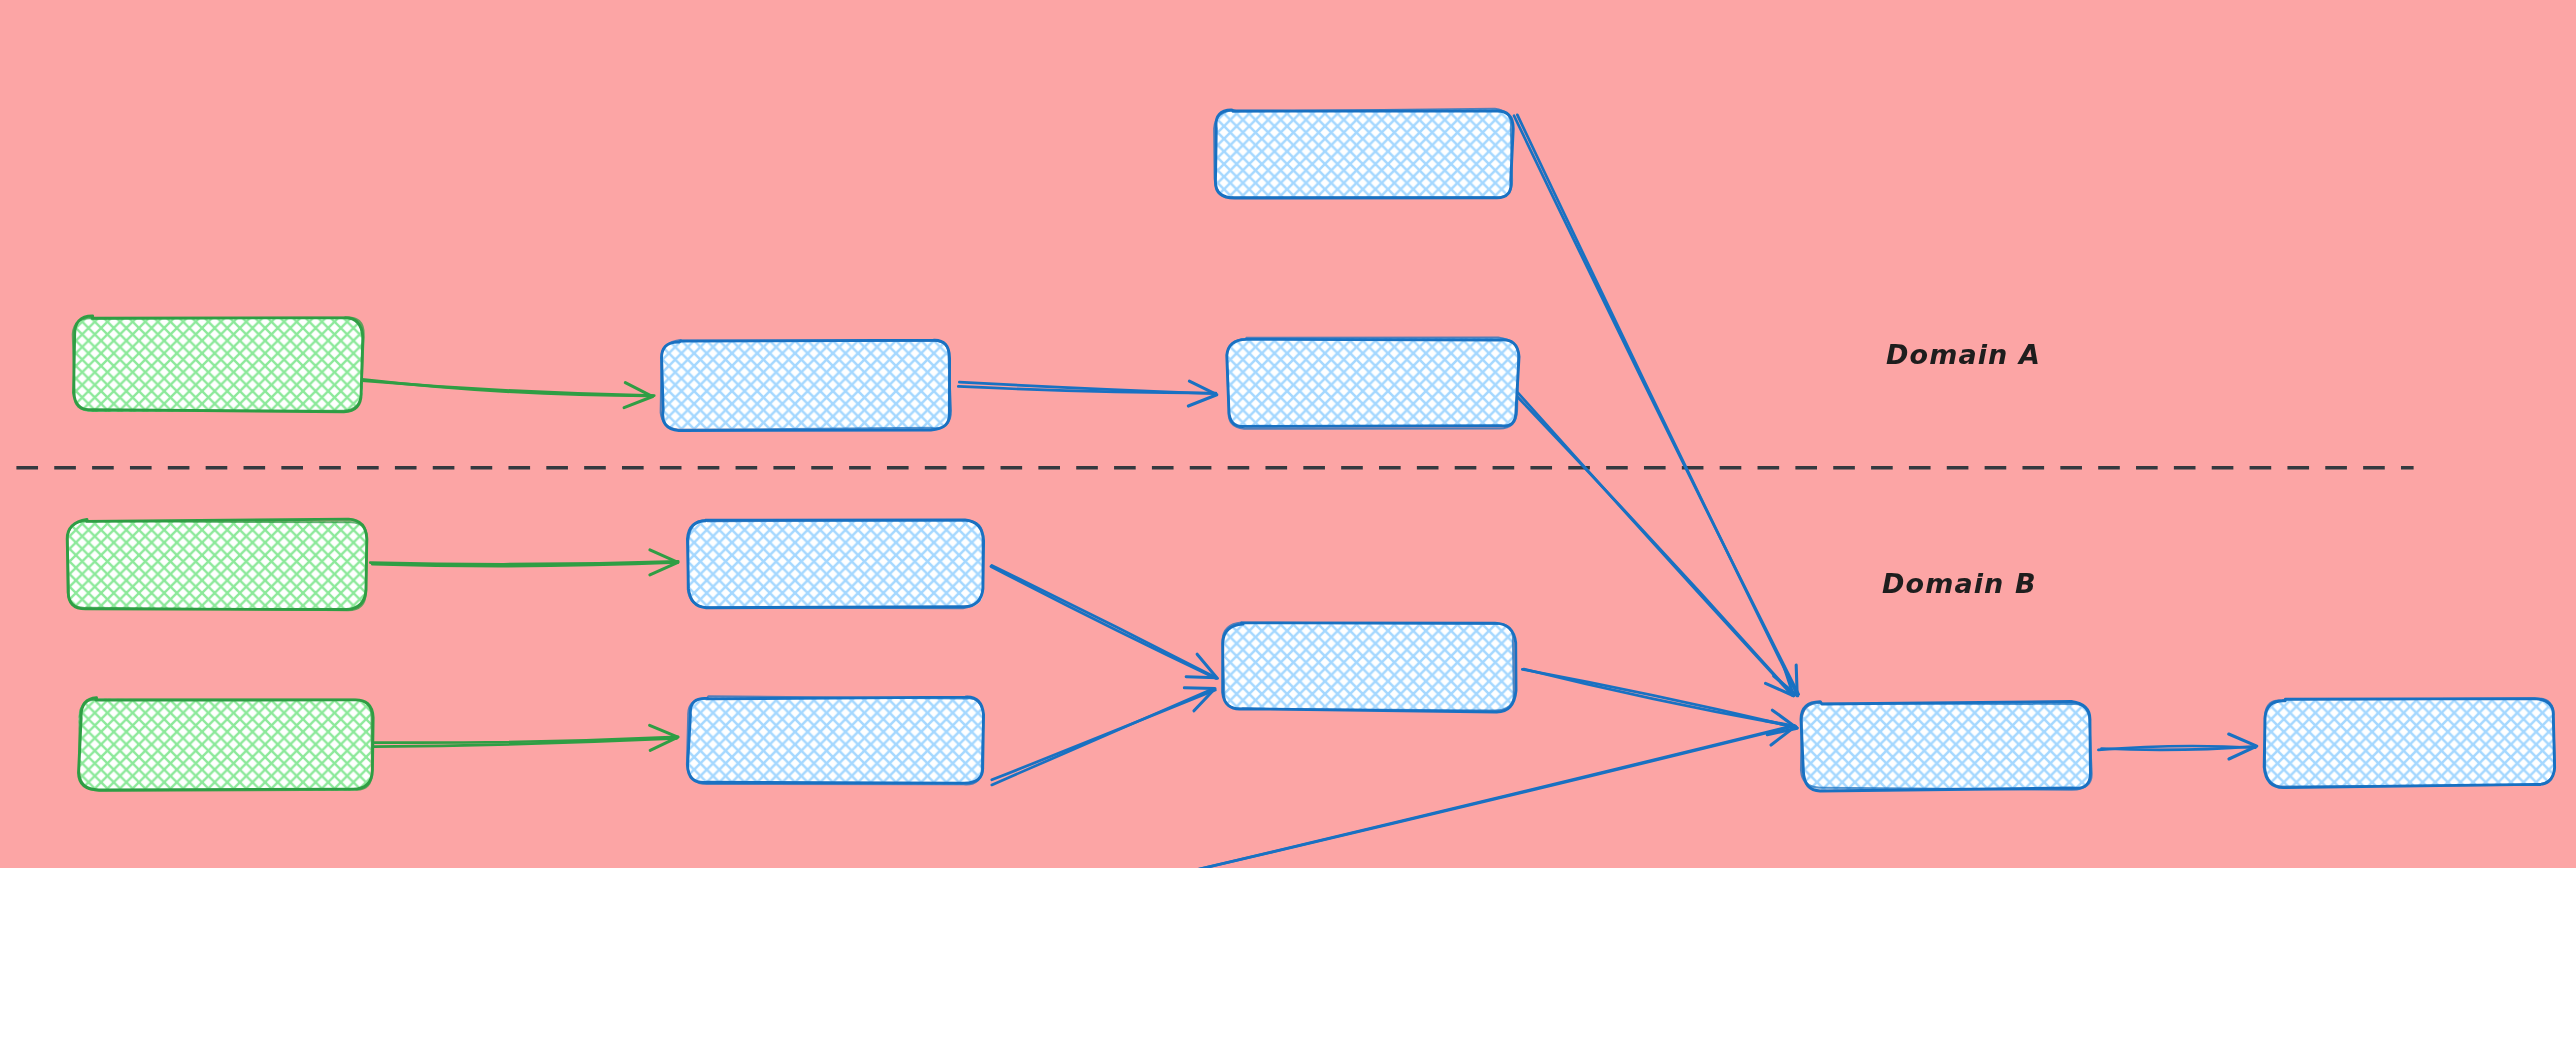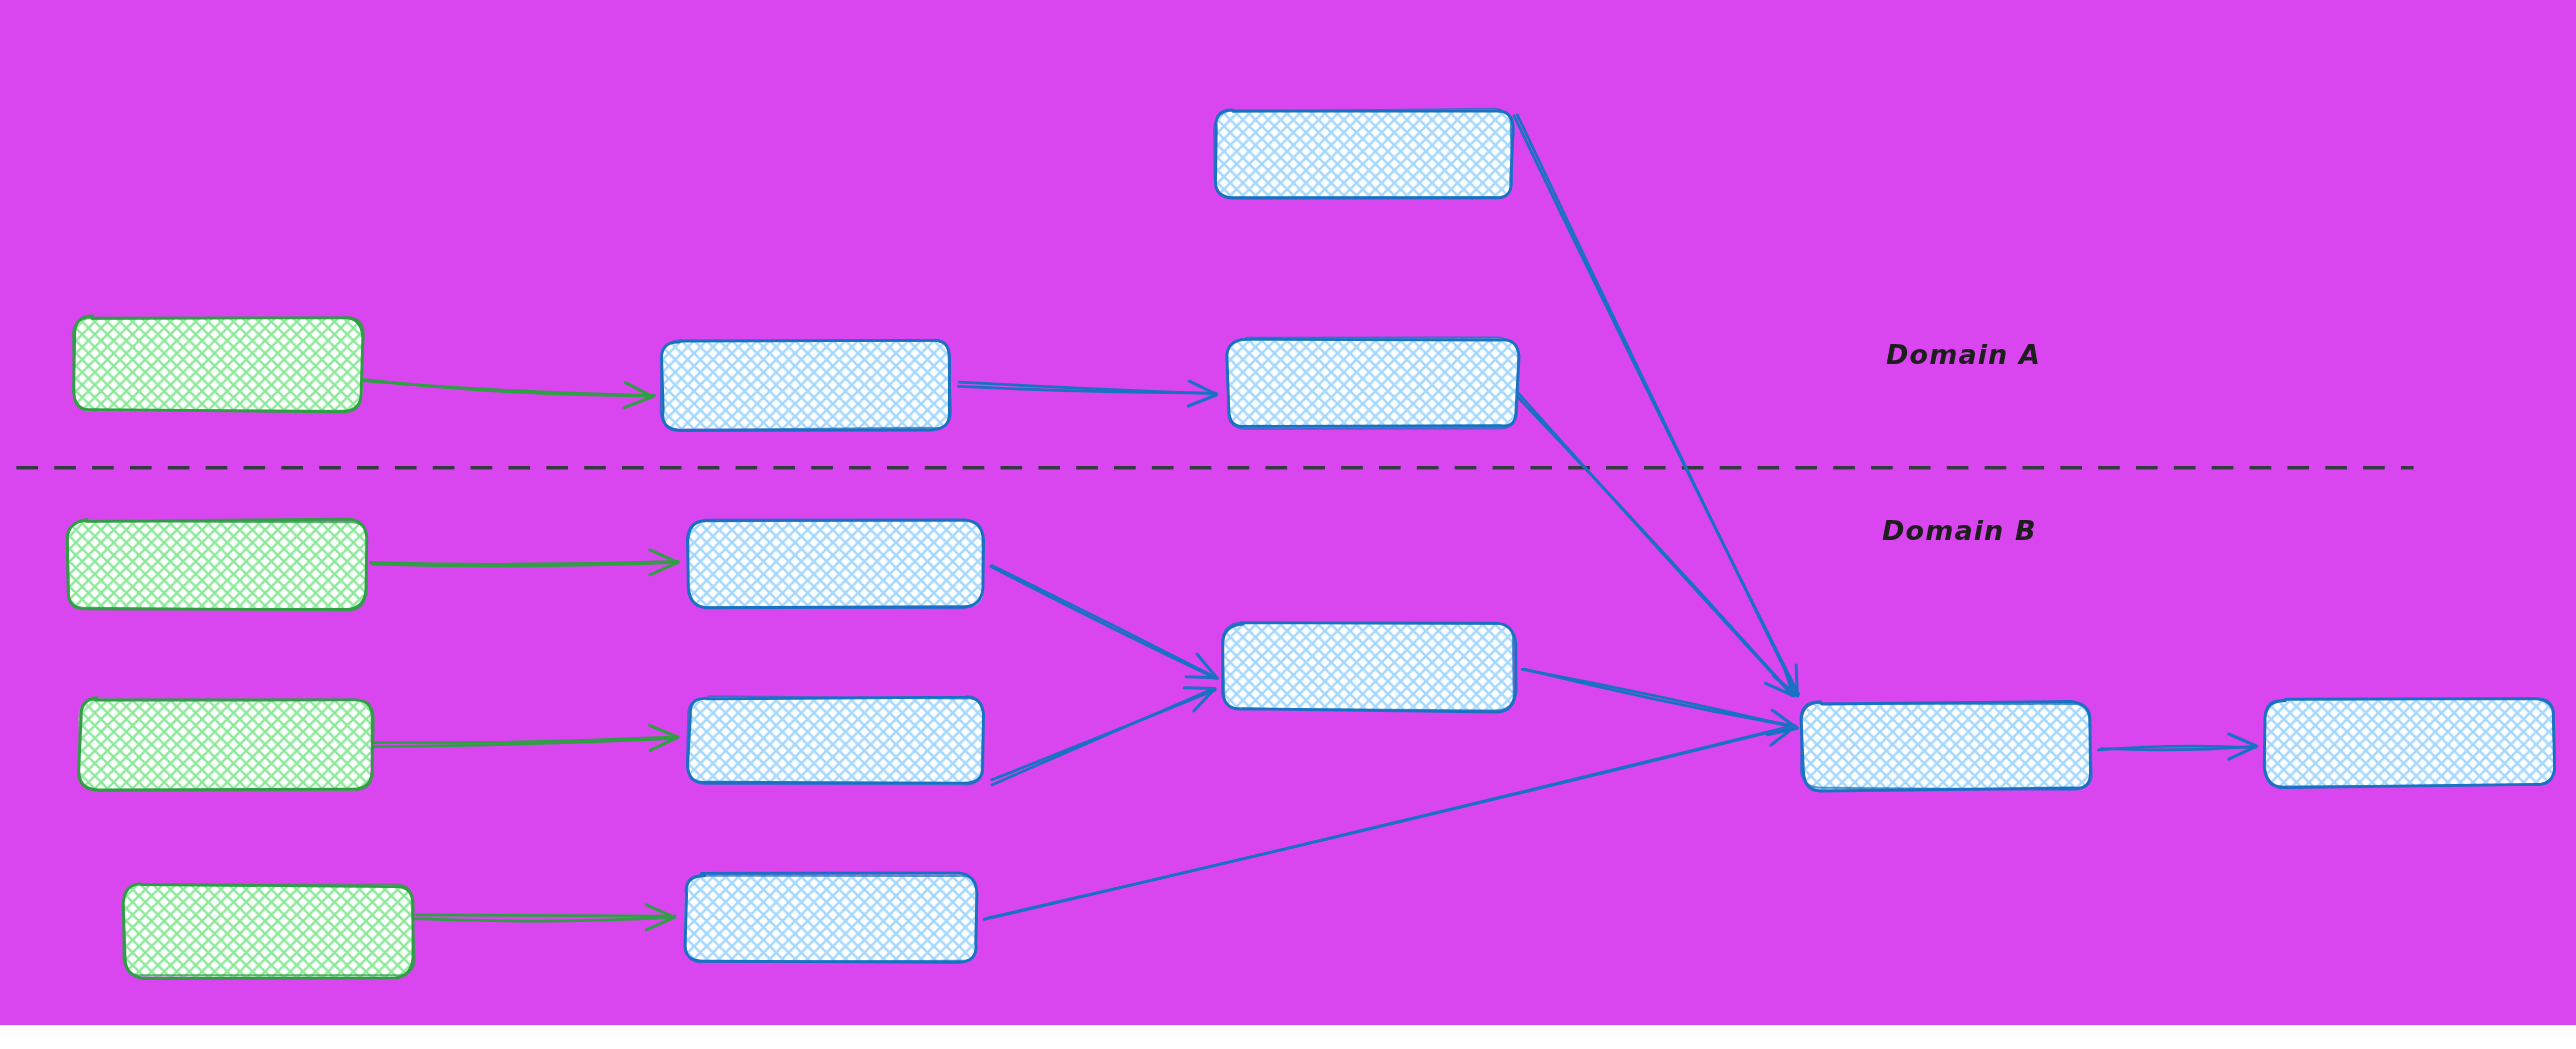--- a/index.html
+++ b/index.html
@@ -7,22 +7,22 @@
     margin: 0;
     padding: 0;
     background: #ffffff;
   }
   body {
     font-family: "DejaVu Sans", sans-serif;
   }
   #canvas {
     position: relative;
     width: 2576px;
-    height: 1025px;
-    background: #d946ef;
+    height: 868px;
+    background: #fca5a5;
     overflow: hidden;
   }
   #diagram-svg {
     position: absolute;
     left: 0;
     top: 0;
     width: 2576px;
     height: 1049px;
   }
   .domain-label {
@@ -497,16 +497,16 @@
           L 2534.4643348466902 872.8413419736742
           Q 2514.7478017819803 873.2413740173175 2513.191138268072 851.1080198293123
           L 2512.8391256336304 794.7503615621246
           Q 2514.6809737694825 774.6916179660203 2532.8639203314037 777.7253835218611 Z" fill="none" stroke="#1971c2" stroke-width="2.2" stroke-linecap="round" stroke-linejoin="round" opacity="0.75"></path>
         </g>
       </g>
   </svg>
 
   <div class="domain-label" style="left:1886px; top:339px;">Domain A</div>
 
-  <div class="domain-label" style="left:1882px; top:515px;">Domain B</div>
+  <div class="domain-label" style="left:1882px; top:568px;">Domain B</div>
 
 </div>
 
 
 </body></html>

